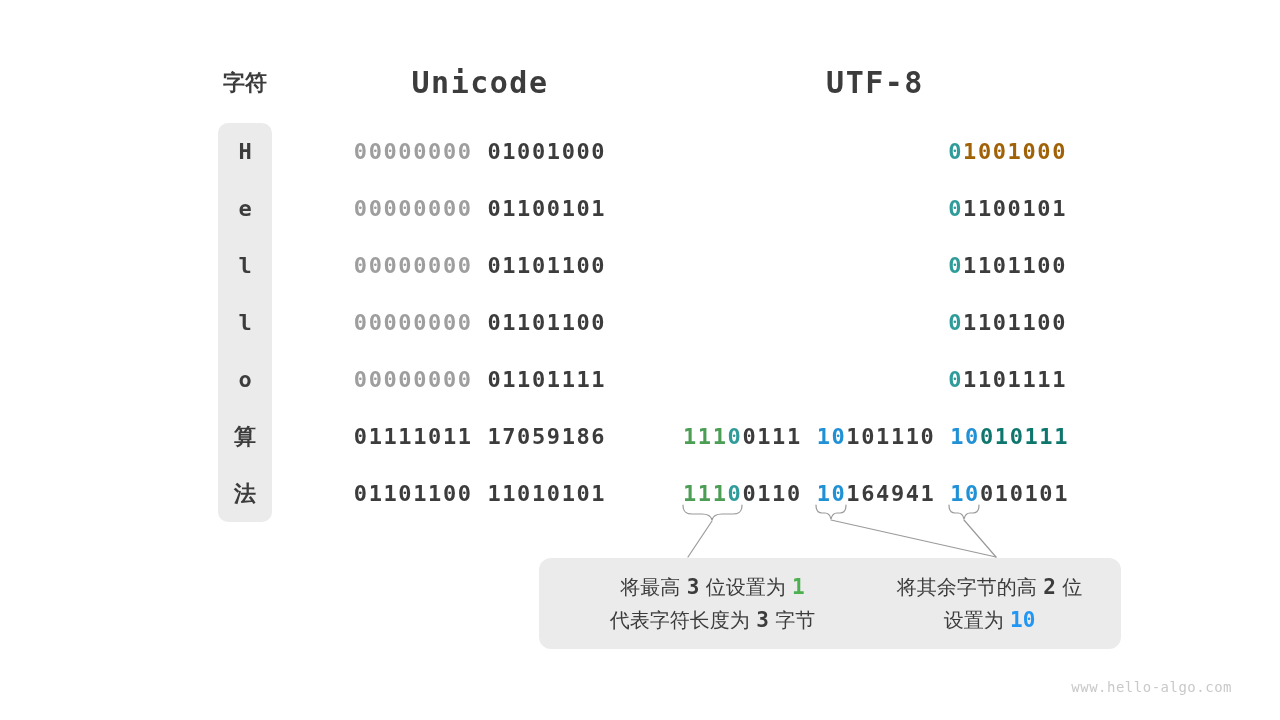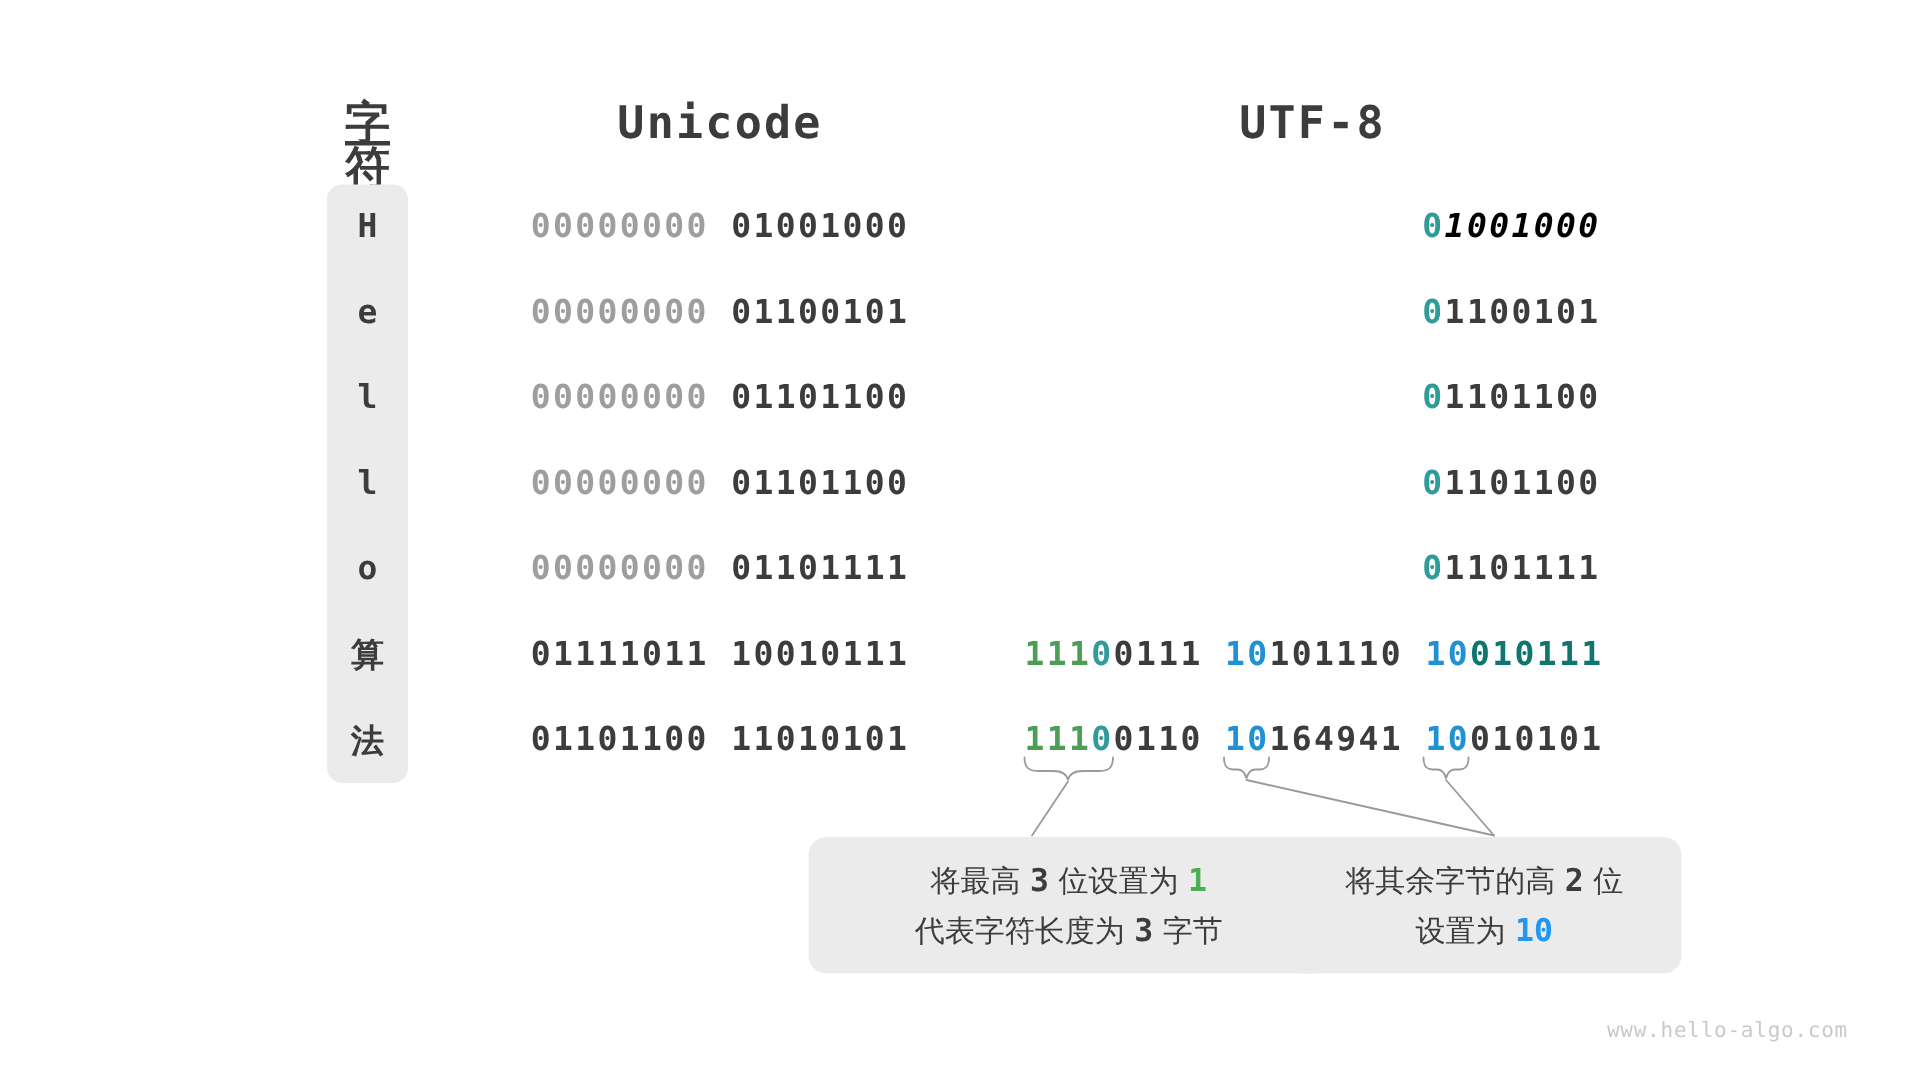--- a/index.html
+++ b/index.html
@@ -2,21 +2,21 @@
 <html><head>
 <meta charset="utf-8">
 <style>
   html,body { margin:0; padding:0; background:#ffffff; }
   #canvas {
     position:relative; width:1280px; height:720px; background:#ffffff;
     overflow:hidden; font-family:"DejaVu Sans", sans-serif;
   }
   .hdr { position:absolute; top:68px; height:30px; line-height:30px;
          color:#3c3c3c; font-weight:700; text-align:center; }
-  .hdr-cjk  { left:218px; width:54px;  font-size:30px; font-family:"DejaVu Sans", sans-serif;text-decoration:underline; }
+  .hdr-cjk  { left:218px; width:54px;  font-size:22px; font-family:"DejaVu Sans", sans-serif; }
   .hdr-mono { font-size:30px; font-family:"DejaVu Sans Mono", monospace; letter-spacing:1.5px; }
   #hdr-unicode { left:353px; width:254px; }
   #hdr-utf8    { left:683px; width:384px; }
 
   #char-strip { position:absolute; left:218px; top:123px; width:54px; height:399px;
                 background:#ebebeb; border-radius:10px; }
 
   #rows { position:absolute; left:0; top:123px; width:1280px; height:399px; }
   .row  { height:57px; display:flex; align-items:center; }
   .cell-char { margin-left:218px; width:54px; text-align:center;
@@ -48,21 +48,21 @@
   <div class="hdr hdr-cjk" id="hdr-char">字符</div>
   <div class="hdr hdr-mono" id="hdr-unicode">Unicode</div>
   <div class="hdr hdr-mono" id="hdr-utf8">UTF-8</div>
 
   <div id="char-strip"></div>
 
   <div id="rows">
     <div class="row">
       <div class="cell-char">H</div>
       <div class="cell-uni bin"><span style="color: rgb(158, 158, 158);">00000000</span><span style="color: rgb(60, 60, 60);"> 01001000</span></div>
-      <div class="cell-utf bin"><span style="color: rgb(47, 156, 154);">0</span><span style="color: #000000; font-style: italic;">1001000</span></div>
+      <div class="cell-utf bin"><span style="color: rgb(47, 156, 154);">0</span><span style="color: #a16207;">1001000</span></div>
     </div>
     <div class="row">
       <div class="cell-char">e</div>
       <div class="cell-uni bin"><span style="color: rgb(158, 158, 158);">00000000</span><span style="color: rgb(60, 60, 60);"> 01100101</span></div>
       <div class="cell-utf bin"><span style="color: rgb(47, 156, 154);">0</span><span style="color: rgb(60, 60, 60);">1100101</span></div>
     </div>
     <div class="row">
       <div class="cell-char">l</div>
       <div class="cell-uni bin"><span style="color: rgb(158, 158, 158);">00000000</span><span style="color: rgb(60, 60, 60);"> 01101100</span></div>
       <div class="cell-utf bin"><span style="color: rgb(47, 156, 154);">0</span><span style="color: rgb(60, 60, 60);">1101100</span></div>
@@ -72,21 +72,21 @@
       <div class="cell-uni bin"><span style="color: rgb(158, 158, 158);">00000000</span><span style="color: rgb(60, 60, 60);"> 01101100</span></div>
       <div class="cell-utf bin"><span style="color: rgb(47, 156, 154);">0</span><span style="color: rgb(60, 60, 60);">1101100</span></div>
     </div>
     <div class="row">
       <div class="cell-char">o</div>
       <div class="cell-uni bin"><span style="color: rgb(158, 158, 158);">00000000</span><span style="color: rgb(60, 60, 60);"> 01101111</span></div>
       <div class="cell-utf bin"><span style="color: rgb(47, 156, 154);">0</span><span style="color: rgb(60, 60, 60);">1101111</span></div>
     </div>
     <div class="row">
       <div class="cell-char">算</div>
-      <div class="cell-uni bin"><span style="color: rgb(60, 60, 60);">01111011 10010111</span></div>
+      <div class="cell-uni bin"><span style="color: rgb(60, 60, 60);">01111011 17059186</span></div>
       <div class="cell-utf bin"><span style="color: rgb(76, 158, 85);">111</span><span style="color: rgb(47, 156, 154);">0</span><span style="color: rgb(60, 60, 60);">0111 </span><span style="color: rgb(33, 145, 214);">10</span><span style="color: rgb(60, 60, 60);">101110 </span><span style="color: rgb(33, 145, 214);">10</span><span style="color: #0f766e;">010111</span></div>
     </div>
     <div class="row">
       <div class="cell-char">法</div>
       <div class="cell-uni bin"><span style="color: rgb(60, 60, 60);">01101100 11010101</span></div>
       <div class="cell-utf bin"><span style="color: rgb(76, 158, 85);">111</span><span style="color: rgb(47, 156, 154);">0</span><span style="color: rgb(60, 60, 60);">0110 </span><span style="color: rgb(33, 145, 214);">10</span><span style="color: rgb(60, 60, 60);">164941 </span><span style="color: rgb(33, 145, 214);">10</span><span style="color: rgb(60, 60, 60);">010101</span></div>
     </div>
   </div>
 
   <svg id="connectors" viewBox="0 0 1280 720" fill="none" stroke="#9a9a9a" stroke-width="1.2" stroke-linecap="round">

